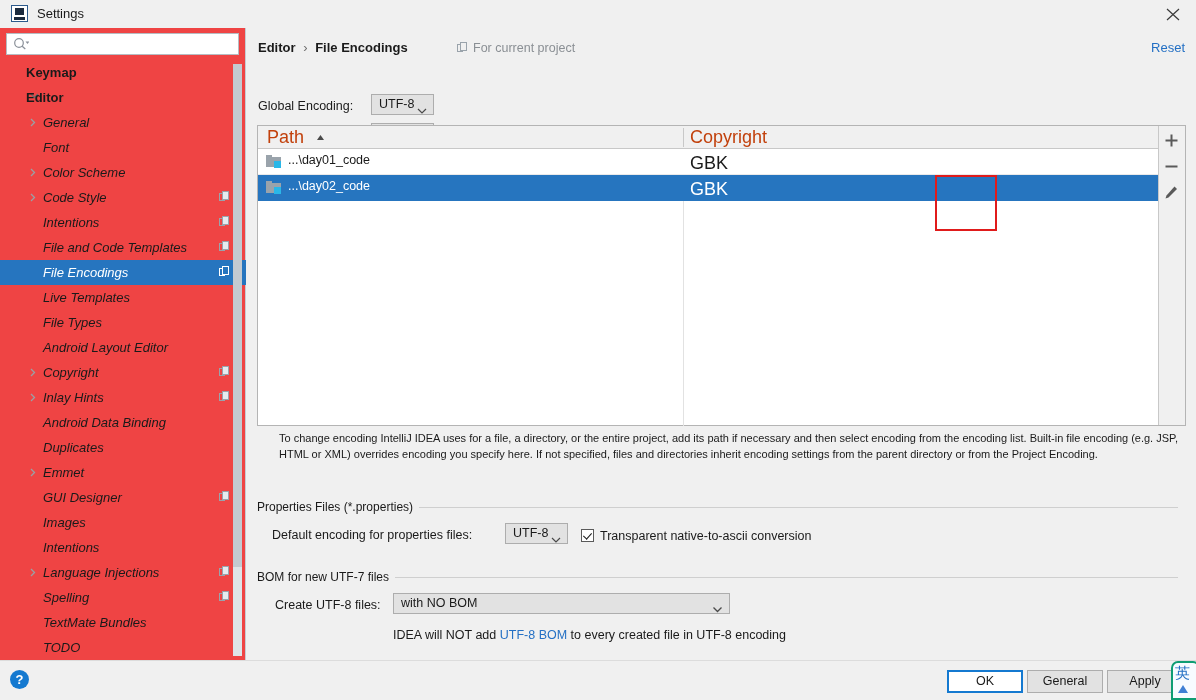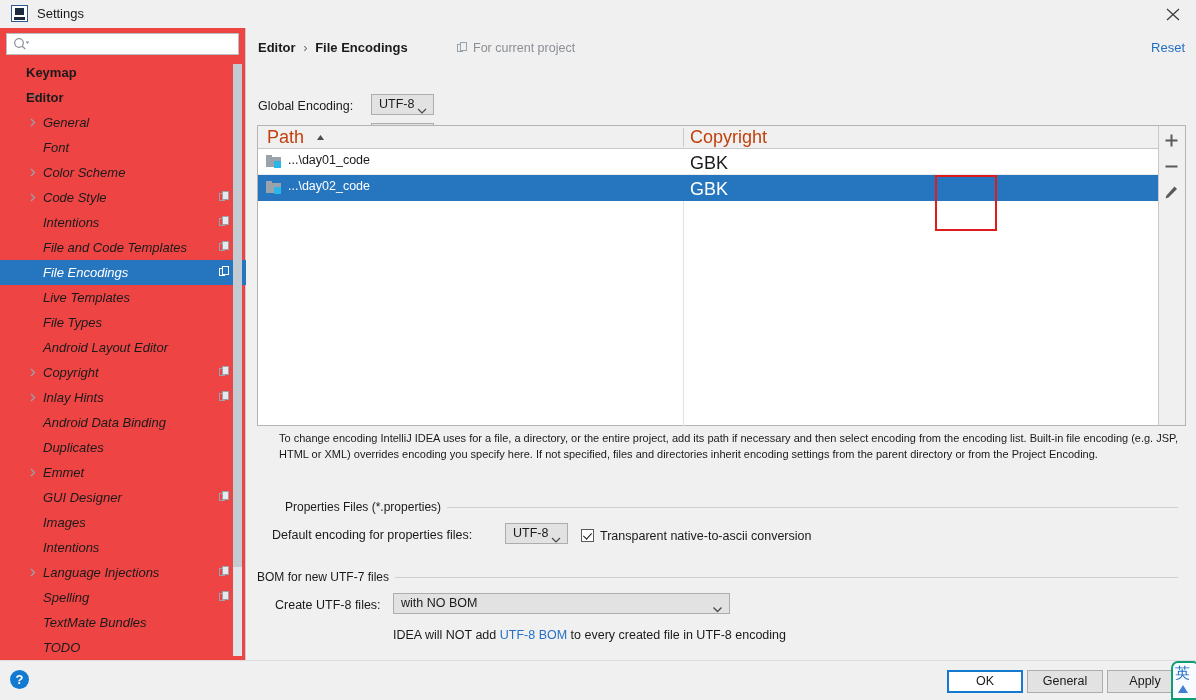--- a/index.html
+++ b/index.html
@@ -770,21 +770,21 @@
             <path d="M10.5 1.5 L13 4 L4.5 12.5 L1.5 13.5 L2.5 10.5 Z" fill="#5a5a5a"></path>
           </svg>
         </div>
       </div>
     </div>
 
     <div class="annot-box"></div>
 
     <div class="desc">To change encoding IntelliJ IDEA uses for a file, a directory, or the entire project, add its path if necessary and then select encoding from the encoding list. Built-in file encoding (e.g. JSP, HTML or XML) overrides encoding you specify here. If not specified, files and directories inherit encoding settings from the parent directory or from the Project Encoding.</div>
 
-    <div class="sec-title" style="left:10px; top:472px;margin-left:28px;">Properties Files (*.properties)</div>
+    <div class="sec-title" style="left:10px; top:472px;">Properties Files (*.properties)</div>
     <div class="sec-line" style="left:148px; top:479px; width:783px;"></div>
 
     <div class="field-label" style="left:25px; top:500px;">Default encoding for properties files:</div>
     <div class="combo" style="left:258px; top:495px; width:63px; height:21px;">
       <span class="val">UTF-8</span>
       <span class="arrow">
         <svg width="10" height="6" viewBox="0 0 10 6">
             <path d="M1 1 L5 5 L9 1" stroke="#4a4a4a" stroke-width="1.2" fill="none"></path>
           </svg>
       </span>

